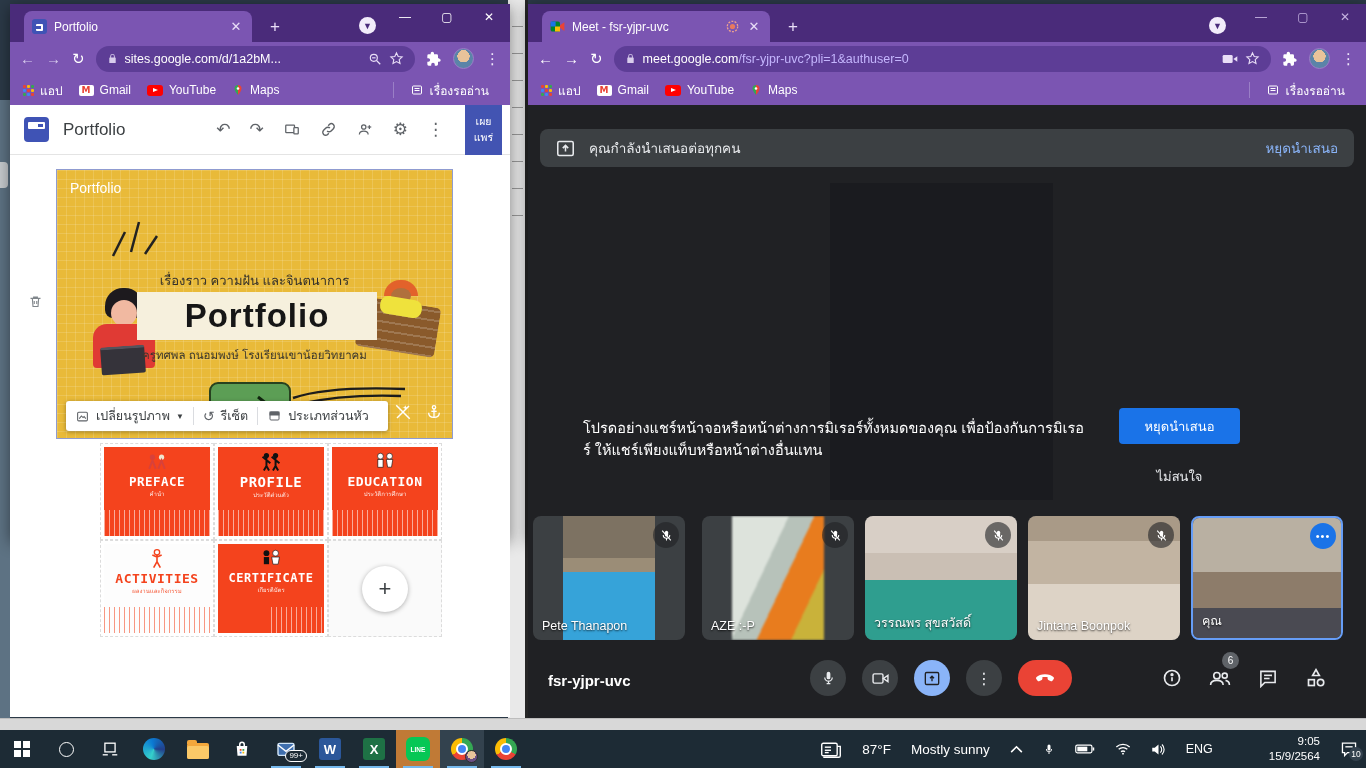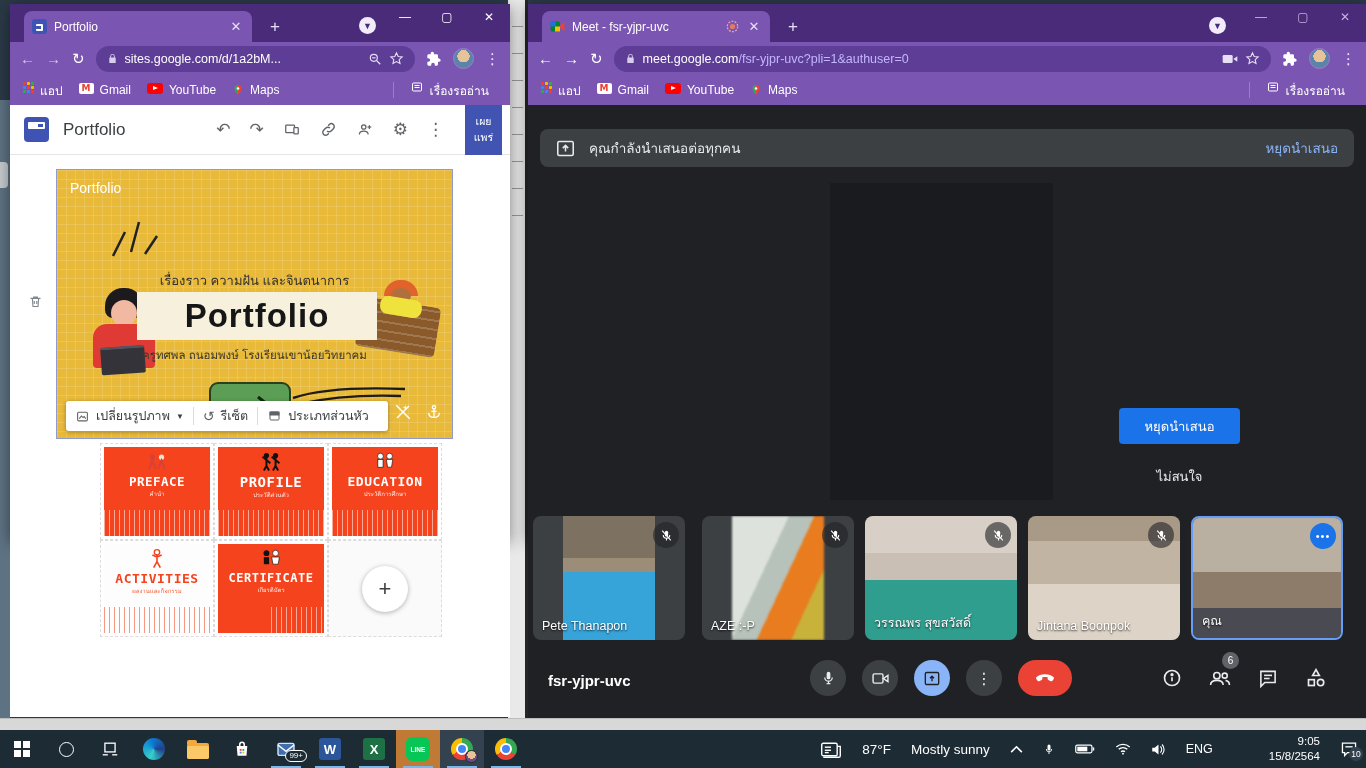--- a/index.html
+++ b/index.html
@@ -21,21 +21,21 @@
   .winctl.dim span { color:#c5b3e0; }
   .addrbar { height:33px; background:#7b55b2; display:flex; align-items:center; gap:11px; padding:0 10px; color:#efe8fa; }
   .navarrow { font-size:15px; color:#d9cdee; }
   .pill { flex:1; height:26px; background:#5d3d96; border-radius:13px; display:flex; align-items:center;
           gap:7px; padding:0 11px; font-size:12.5px; color:#fff; min-width:0; }
   .pill .url { white-space:nowrap; overflow:hidden; flex:1; }
   .url-path { color:#c4b5fd; }
   .exticons { display:flex; align-items:center; gap:11px; }
   .avatar { width:21px; height:21px; border-radius:50%; background:radial-gradient(circle at 50% 38%,#e8c39a 0 40%,#5b84a8 41%); border:1px solid #9a7fc6; }
   .bmbar { height:30px; background:#7b55b2; display:flex; align-items:center; gap:7px; padding:0 12px; font-size:12px; color:#fff; }
-  .bm { display:flex; align-items:flex-start; gap:6px; margin-right:9px; }
+  .bm { display:flex; align-items:center; gap:6px; margin-right:9px; }
   .bm-sp { flex:1; }
   .bm-div { width:1px; height:16px; background:#9a7fc6; margin-right:9px; }
   svg { display:block; }
 
   
   .dots9 { width:3px; height:3px; background:#e94235; border-radius:1px; margin:1px 8px 8px 1px;
     box-shadow:4px 0 #fbbc04,8px 0 #34a853,0 4px #4285f4,4px 4px #e94235,8px 4px #fbbc04,0 8px #34a853,4px 8px #4285f4,8px 8px #e94235; }
   .gmail { width:15px; height:11px; background:#fff; border-radius:2px; color:#ea4335; font:bold 9px/11px "DejaVu Sans",sans-serif; text-align:center; }
   .yt { width:16px; height:11px; background:#f00; border-radius:3px; position:relative; }
   .yt::after { content:""; position:absolute; left:6px; top:3px; border-left:5px solid #fff; border-top:2.5px solid transparent; border-bottom:2.5px solid transparent; }
@@ -541,20 +541,21 @@
       <svg width="19" height="17" viewBox="0 0 24 22" fill="none" stroke="#e8eaed" stroke-width="2">
           <rect x="2" y="2" width="20" height="18" rx="2"></rect>
           <path d="M12 15V7M8.5 10.5L12 7l3.5 3.5"></path>
         </svg>
       <span>คุณกำลังนำเสนอต่อทุกคน</span>
       <span class="stop-link">หยุดนำเสนอ</span>
     </div>
 
     <div class="sharebox"></div>
 
+    <div class="mirrorwarn">โปรดอย่างแชร์หน้าจอหรือหน้าต่างการมิเรอร์ทั้งหมดของคุณ เพื่อป้องกันการมิเรอร์ ให้แชร์เพียงแท็บหรือหน้าต่างอื่นแทน</div>
     <div class="stopbtn">หยุดนำเสนอ</div>
     <div class="dismiss">ไม่สนใจ</div>
 
     <div class="ptile" style="left:5px">
       <div class="vid v1"></div>
       <span class="muteico">
           <svg width="13" height="13" viewBox="0 0 24 24" fill="none" stroke="#fff" stroke-width="2">
             <rect x="9" y="3" width="6" height="11" rx="3" fill="#fff" stroke="none"></rect>
             <path d="M6 11a6 6 0 0 0 12 0M12 17v4"></path>
             <line x1="4" y1="3" x2="20" y2="21"></line>
@@ -753,21 +754,21 @@
         <path d="M2 6a15 15 0 0 1 20 0M5.5 9.5a10 10 0 0 1 13 0M9 13a5.3 5.3 0 0 1 6 0"></path>
         <circle cx="12" cy="16" r="1.4" fill="#fff" stroke="none"></circle>
       </svg>
     <svg width="15" height="13" viewBox="0 0 24 20" fill="#fff">
         <path d="M2 7h4l6-5v16l-6-5H2z"></path>
         <path d="M15 5a7 7 0 0 1 0 10M17.5 2a11 11 0 0 1 0 16" fill="none" stroke="#fff" stroke-width="1.8"></path>
       </svg>
     <span style="font-size:12.5px">ENG</span>
     <span class="clockblock">
       <div>9:05</div>
-      <div>15/8/2564</div>
+      <div>15/9/2564</div>
     </span>
     <span style="position:relative">
       <svg width="18" height="16" viewBox="0 0 24 22" fill="none" stroke="#fff" stroke-width="1.8">
           <path d="M3 3h18v13H10l-4 4v-4H3z"></path>
           <line x1="7" y1="8" x2="17" y2="8"></line>
         </svg>
       <span class="notifbadge">10</span>
     </span>
   </div>
 </div>

